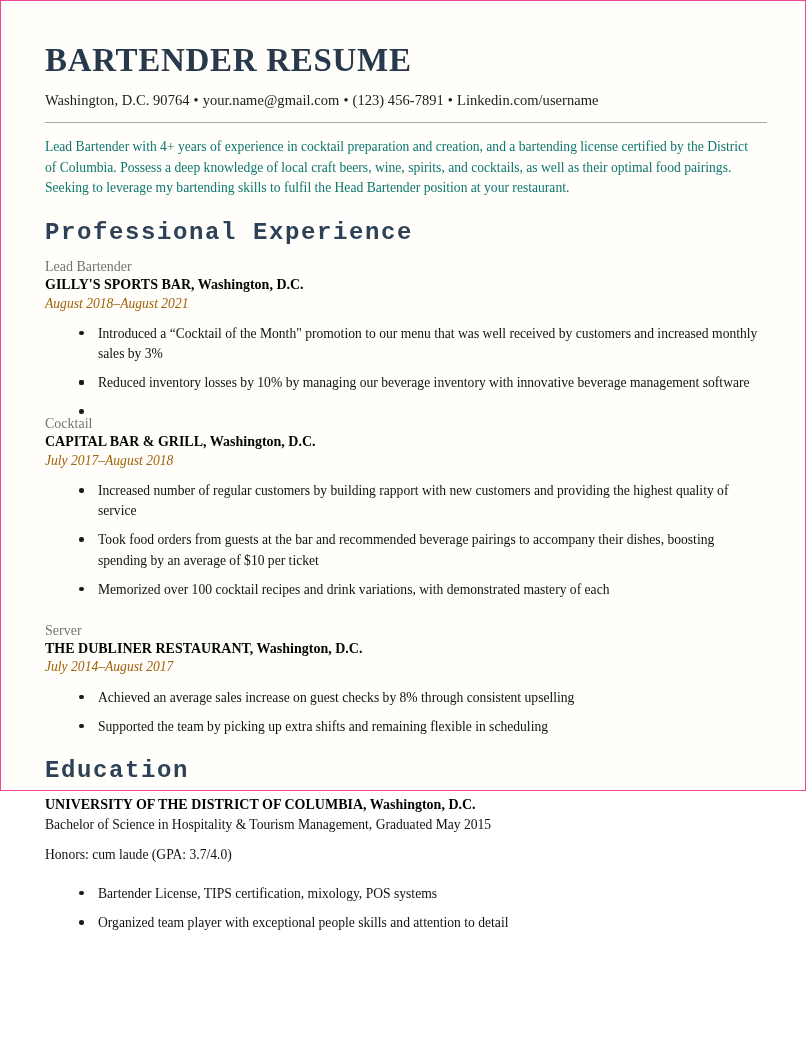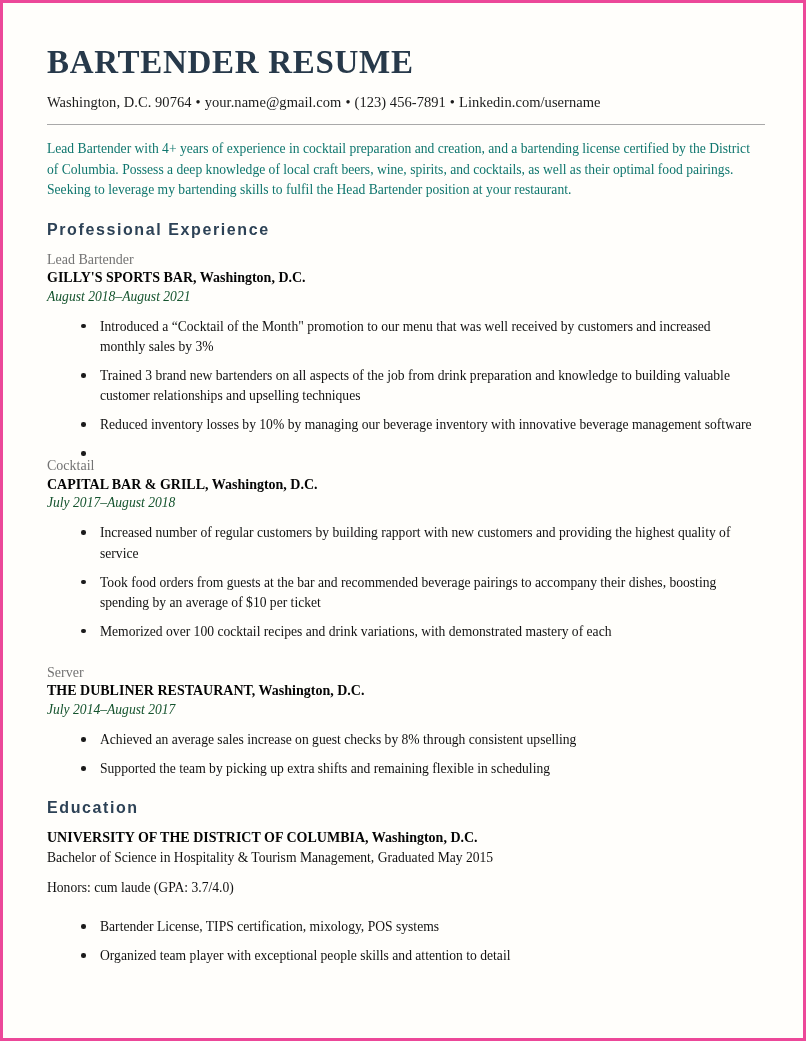--- a/index.html
+++ b/index.html
@@ -10,23 +10,23 @@
   body {
     width: 806px;
     height: 1041px;
     font-family: "Liberation Serif", "DejaVu Serif", serif;
     overflow: hidden;
   }
   .page {
     position: relative;
     box-sizing: border-box;
     width: 806px;
-    height: 1041px;
+    height: 791px;
     background: #fffffc;
-    border: 3px solid #ec4899;
+    border: 1px solid #ec4899;
     padding: 0;
   }
   .page-inner {
     box-sizing: border-box;
     width: 100%;
     height: 100%;
     padding: 32px 38px 18px 44px;
     background: #fffefb;
   }
 
@@ -65,26 +65,26 @@
     color: #0f766e;
     text-align: left;
     padding-right: 6px;
   }
 
   
   .section {
     margin-top: 20px;
   }
   .section-title {
-    font-size: 16px;
+    font-size: 24px;
     font-weight: bold;
     color: #2d4256;
     letter-spacing: 1.6px;
     margin-bottom: 12px;
-    font-family: Liberation Sans, sans-serif;
+    font-family: Liberation Mono, monospace;
   }
   .job {
     margin-bottom: 4px;
   }
   .job + .job {
     margin-top: 22px;
   }
   .job-title {
     font-size: 14px;
     color: #737373;
@@ -92,21 +92,21 @@
   }
   .job-company {
     font-size: 14px;
     font-weight: bold;
     color: #050505;
     line-height: 1.32;
   }
   .job-dates {
     font-size: 13.6px;
     font-style: italic;
-    color: #14532d;
+    color: #a16207;
     line-height: 1.35;
   }
 
   ul.bullets {
     list-style: none;
     margin: 11px 0 0 0;
     padding: 0;
   }
   ul.bullets li {
     position: relative;
@@ -173,21 +173,21 @@
 
     <div class="section">
       <div class="section-title">Professional Experience</div>
 
       <div class="job">
         <div class="job-title">Lead Bartender</div>
         <div class="job-company">GILLY'S SPORTS BAR, Washington, D.C.</div>
         <div class="job-dates">August 2018–August 2021</div>
         <ul class="bullets">
           <li><span class="dot"></span><span>Introduced a “Cocktail of the Month" promotion to our menu that was well received by customers and increased monthly sales by 3%</span></li>
-          <li><span class="dot"></span><span>Trained 3 brand new bartenders on all aspects of the job from drink preparation and knowledge to building valuable customer relationships and upselling techniques</span></li>
+          <li><span class="dot"></span></li>
           <li><span class="dot"></span><span>Reduced inventory losses by 10% by managing our beverage inventory with innovative beverage management software</span></li>
           <li><span class="dot"></span></li>
         </ul>
       </div>
 
       <div class="job">
         <div class="job-title">Cocktail</div>
         <div class="job-company">CAPITAL BAR &amp; GRILL, Washington, D.C.</div>
         <div class="job-dates">July 2017–August 2018</div>
         <ul class="bullets">

